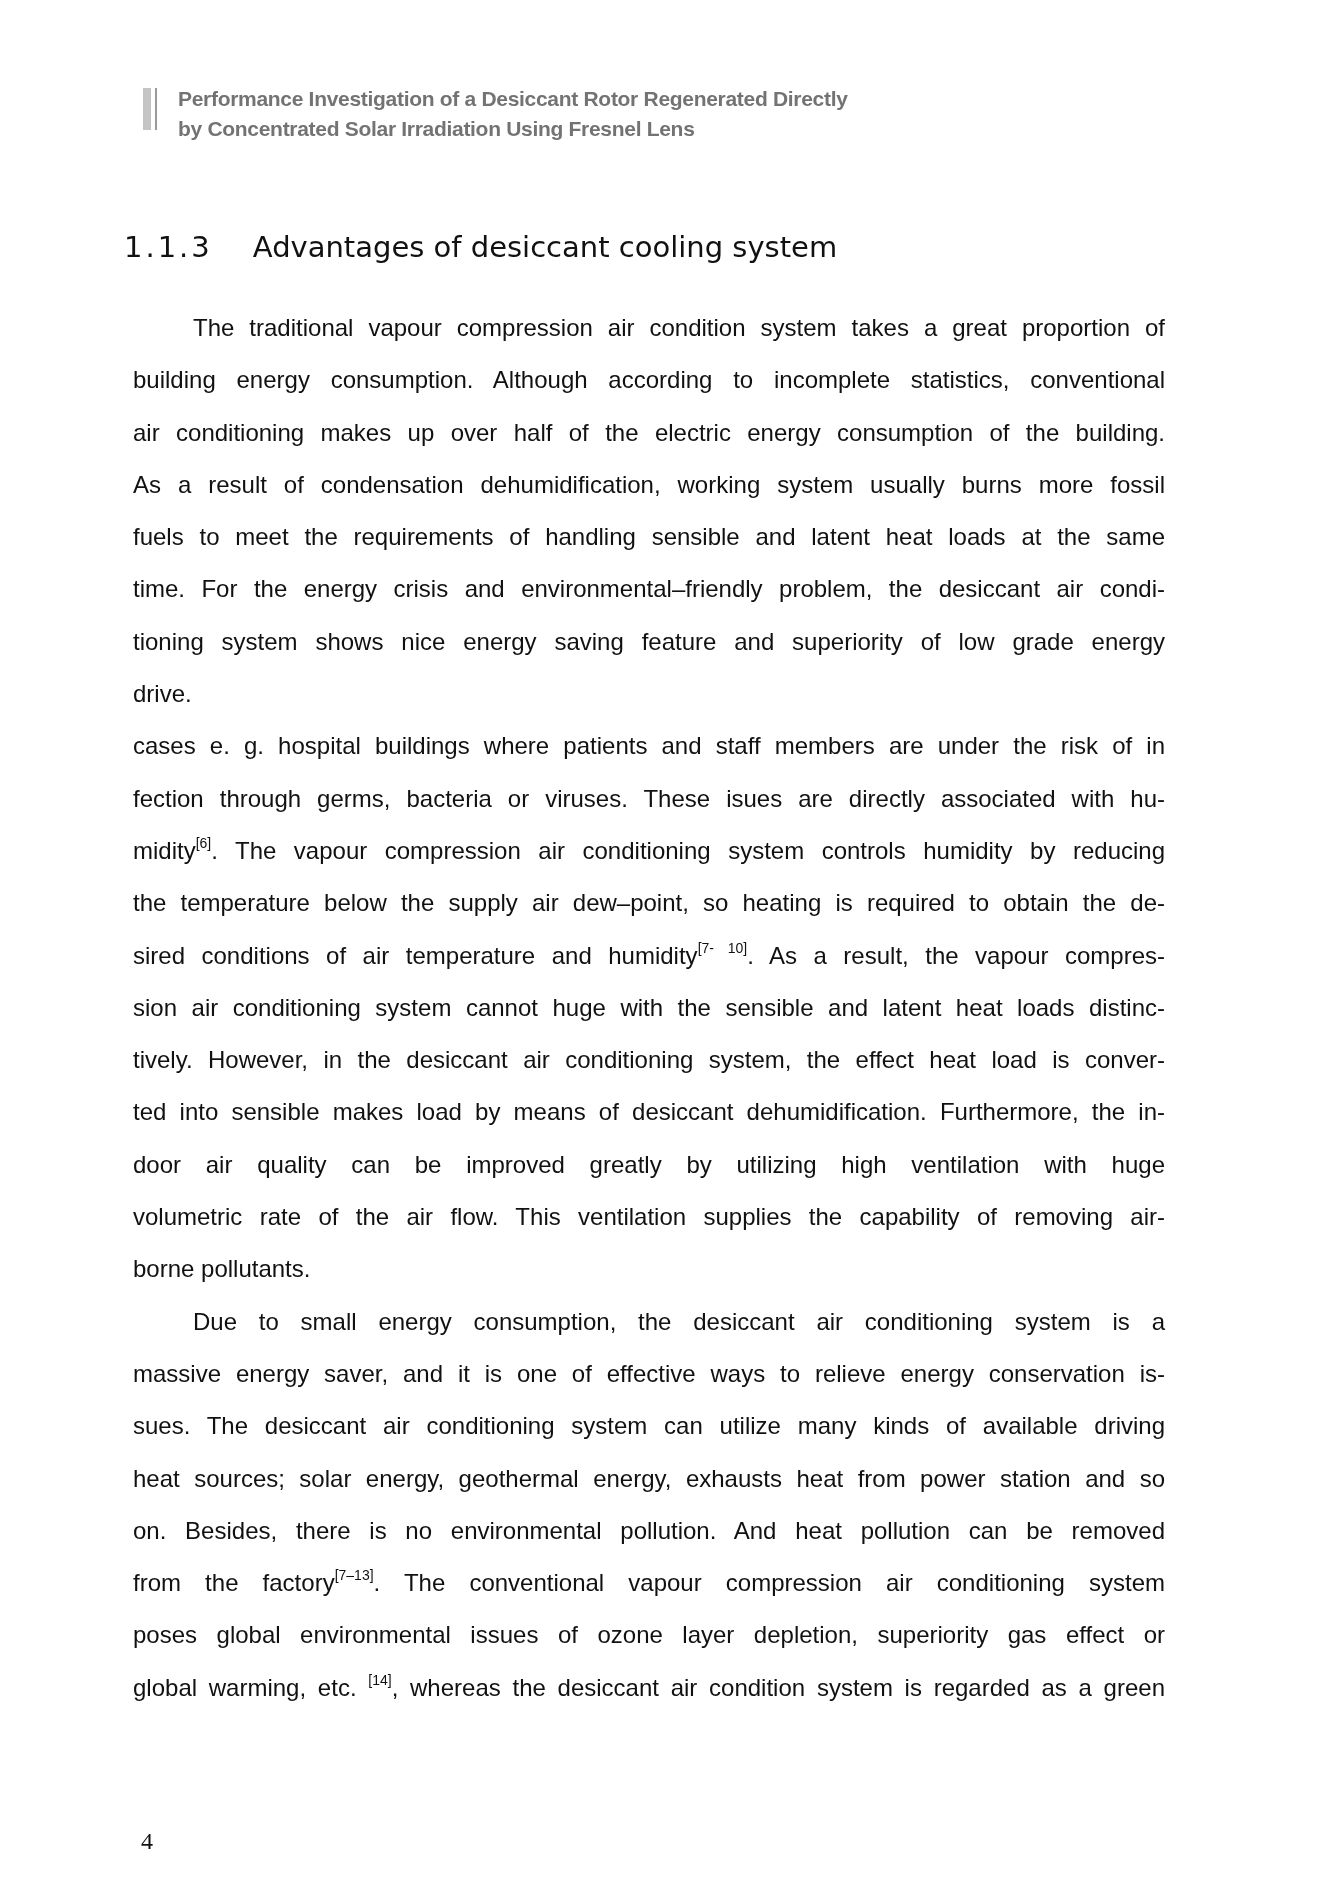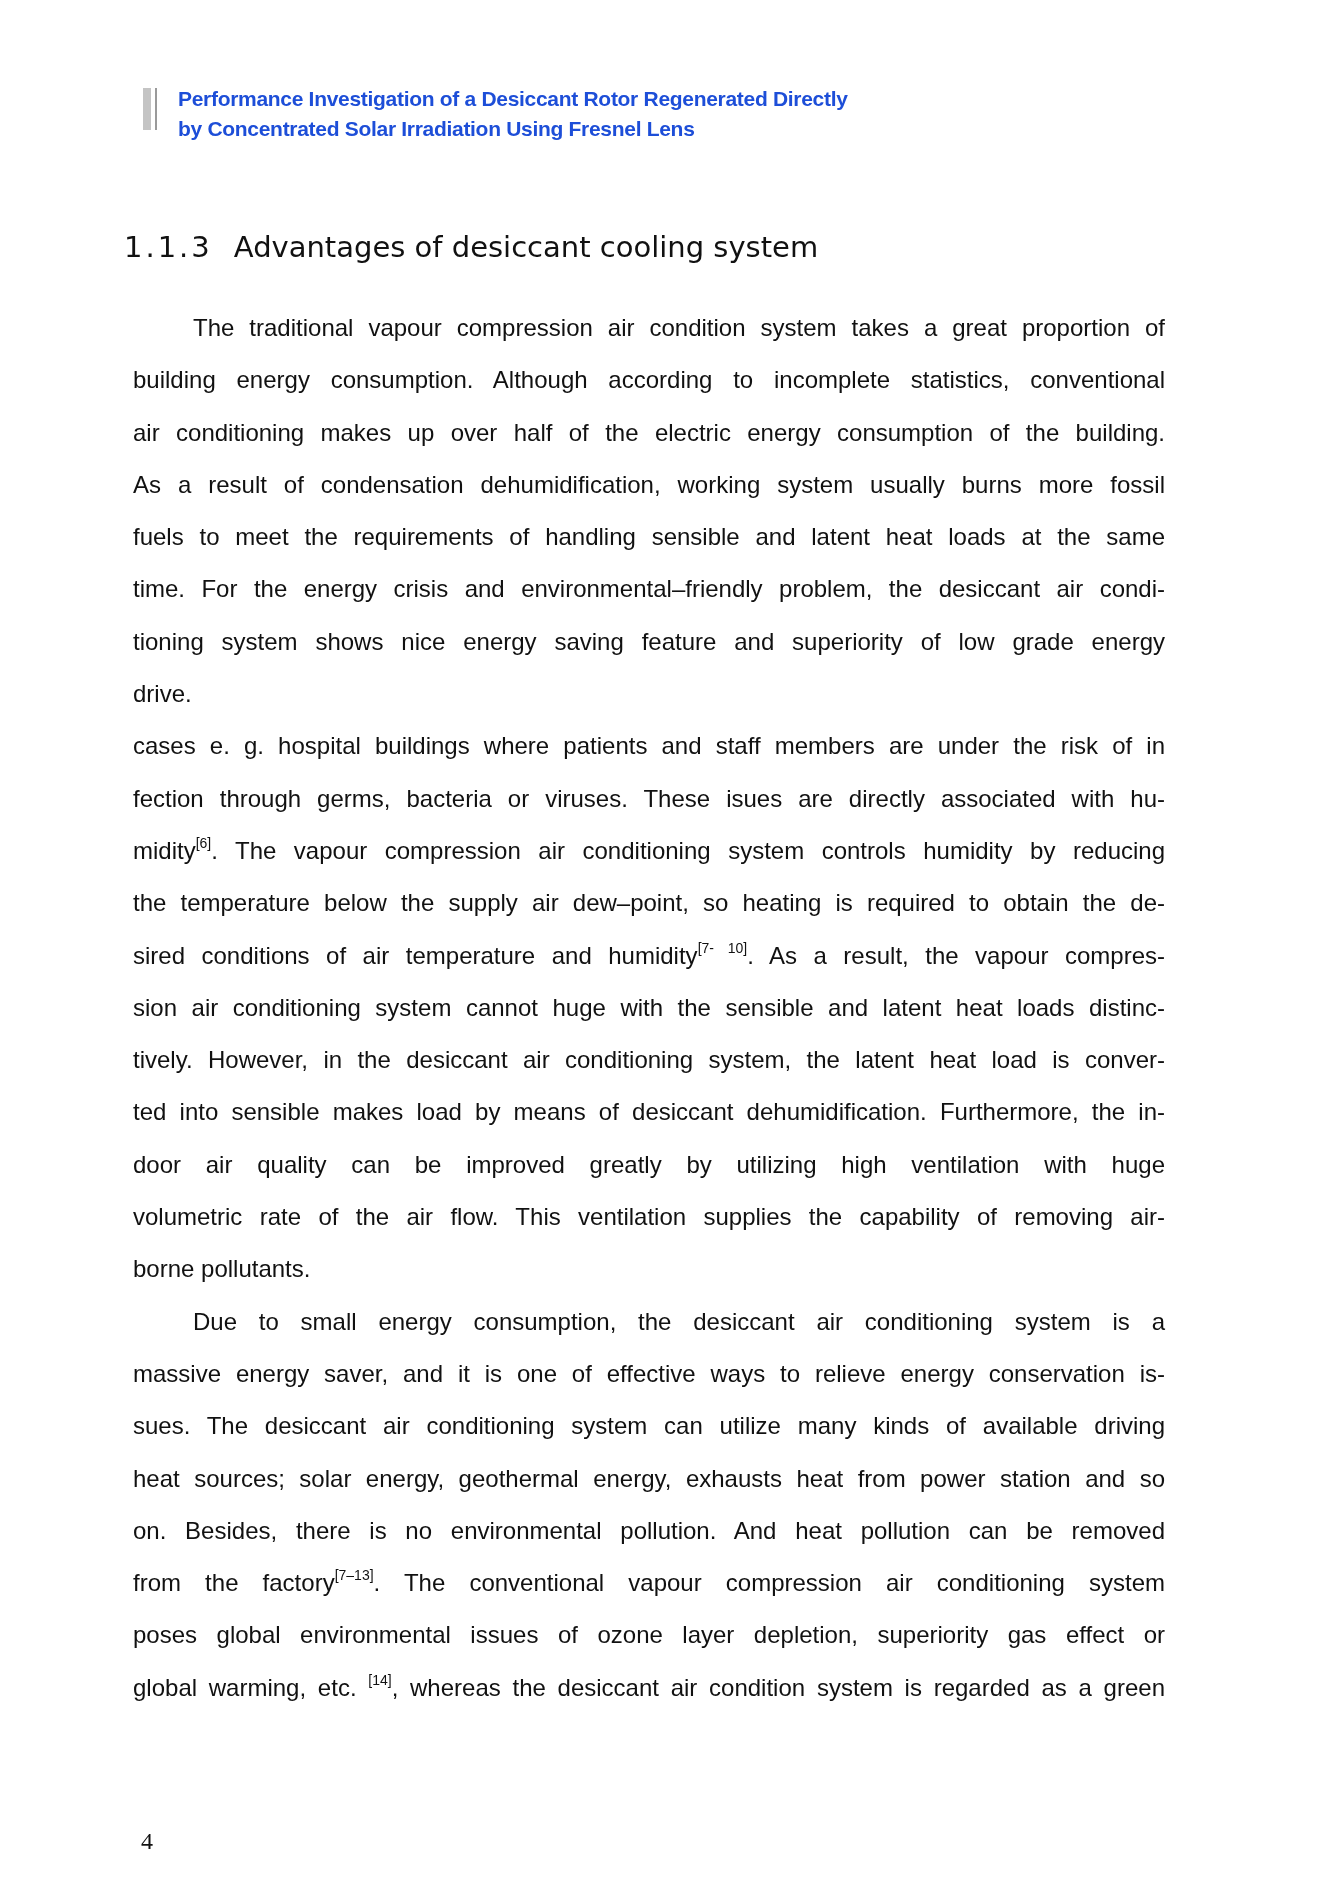--- a/index.html
+++ b/index.html
@@ -1,24 +1,24 @@
 <!DOCTYPE html>
 <html><head>
 <meta charset="utf-8">
 <style>
   html, body { margin: 0; padding: 0; background: #ffffff; }
   body { width: 1331px; height: 1882px; position: relative; overflow: hidden; color: #111; }
   .running-header { position: absolute; left: 143px; top: 84px; height: 52px; }
   .rh-bar-thick { position: absolute; left: 0; top: 4px; width: 8px; height: 42px; background: #c4c4c4; }
   .rh-bar-thin { position: absolute; left: 12px; top: 4px; width: 2px; height: 42px; background: #9a9a9a; }
   .rh-text { position: absolute; left: 35px; top: 0; white-space: nowrap;
-    font-family: "Liberation Sans", sans-serif; font-weight: bold; font-size: 21px; line-height: 30px; letter-spacing: -0.3px; color: #1d4ed8; }
+    font-family: "Liberation Sans", sans-serif; font-weight: bold; font-size: 21px; line-height: 30px; letter-spacing: -0.3px; color: #737373; }
   .section-heading { position: absolute; left: 124px; top: 227px; white-space: nowrap;
     font-family: "DejaVu Sans", sans-serif; font-size: 29px; line-height: 40px; color: #111; }
-  .section-heading .num { letter-spacing: 3px; margin-right: 21px; }
+  .section-heading .num { letter-spacing: 3px; margin-right: 40px; }
   .body { position: absolute; left: 133px; top: 302px; width: 1032px; }
   .line { font-family: Liberation Sans, sans-serif; font-size: 24px; height: 52.3px; line-height: 52.3px;
     text-align: justify; text-align-last: justify; white-space: nowrap; overflow: visible; }
   .line.indent { padding-left: 60px; }
   .line.last { text-align-last: left; }
   .line sup { font-size: 14px; vertical-align: 0; position: relative; top: -11px; }
   .page-number { position: absolute; left: 141px; top: 1828px; font-family: "Liberation Serif", serif; font-size: 24px; color: #111; }
 </style>
 </head>
 <body>
@@ -47,21 +47,21 @@
       <div class="line">tioning system shows nice energy saving feature and superiority of low grade energy</div>
       <div class="line last">drive.</div>
     </div>
     <div>
       <div class="line">cases e. g. hospital buildings where patients and staff members are under the risk of in</div>
       <div class="line">fection through germs, bacteria or viruses. These isues are directly associated with hu-</div>
       <div class="line">midity<sup>[6]</sup>. The vapour compression air conditioning system controls humidity by reducing</div>
       <div class="line">the temperature below the supply air dew–point, so heating is required to obtain the de-</div>
       <div class="line">sired conditions of air temperature and humidity<sup>[7- 10]</sup>. As a result, the vapour compres-</div>
       <div class="line">sion air conditioning system cannot huge with the sensible and latent heat loads distinc-</div>
-      <div class="line">tively. However, in the desiccant air conditioning system, the latent heat load is conver-</div>
+      <div class="line">tively. However, in the desiccant air conditioning system, the effect heat load is conver-</div>
       <div class="line">ted into sensible makes load by means of desiccant dehumidification. Furthermore, the in-</div>
       <div class="line">door air quality can be improved greatly by utilizing high ventilation with huge</div>
       <div class="line">volumetric rate of the air flow. This ventilation supplies the capability of removing air-</div>
       <div class="line last">borne pollutants.</div>
     </div>
     <div>
       <div class="line indent">Due to small energy consumption, the desiccant air conditioning system is a</div>
       <div class="line">massive energy saver, and it is one of effective ways to relieve energy conservation is-</div>
       <div class="line">sues. The desiccant air conditioning system can utilize many kinds of available driving</div>
       <div class="line">heat sources; solar energy, geothermal energy, exhausts heat from power station and so</div>

